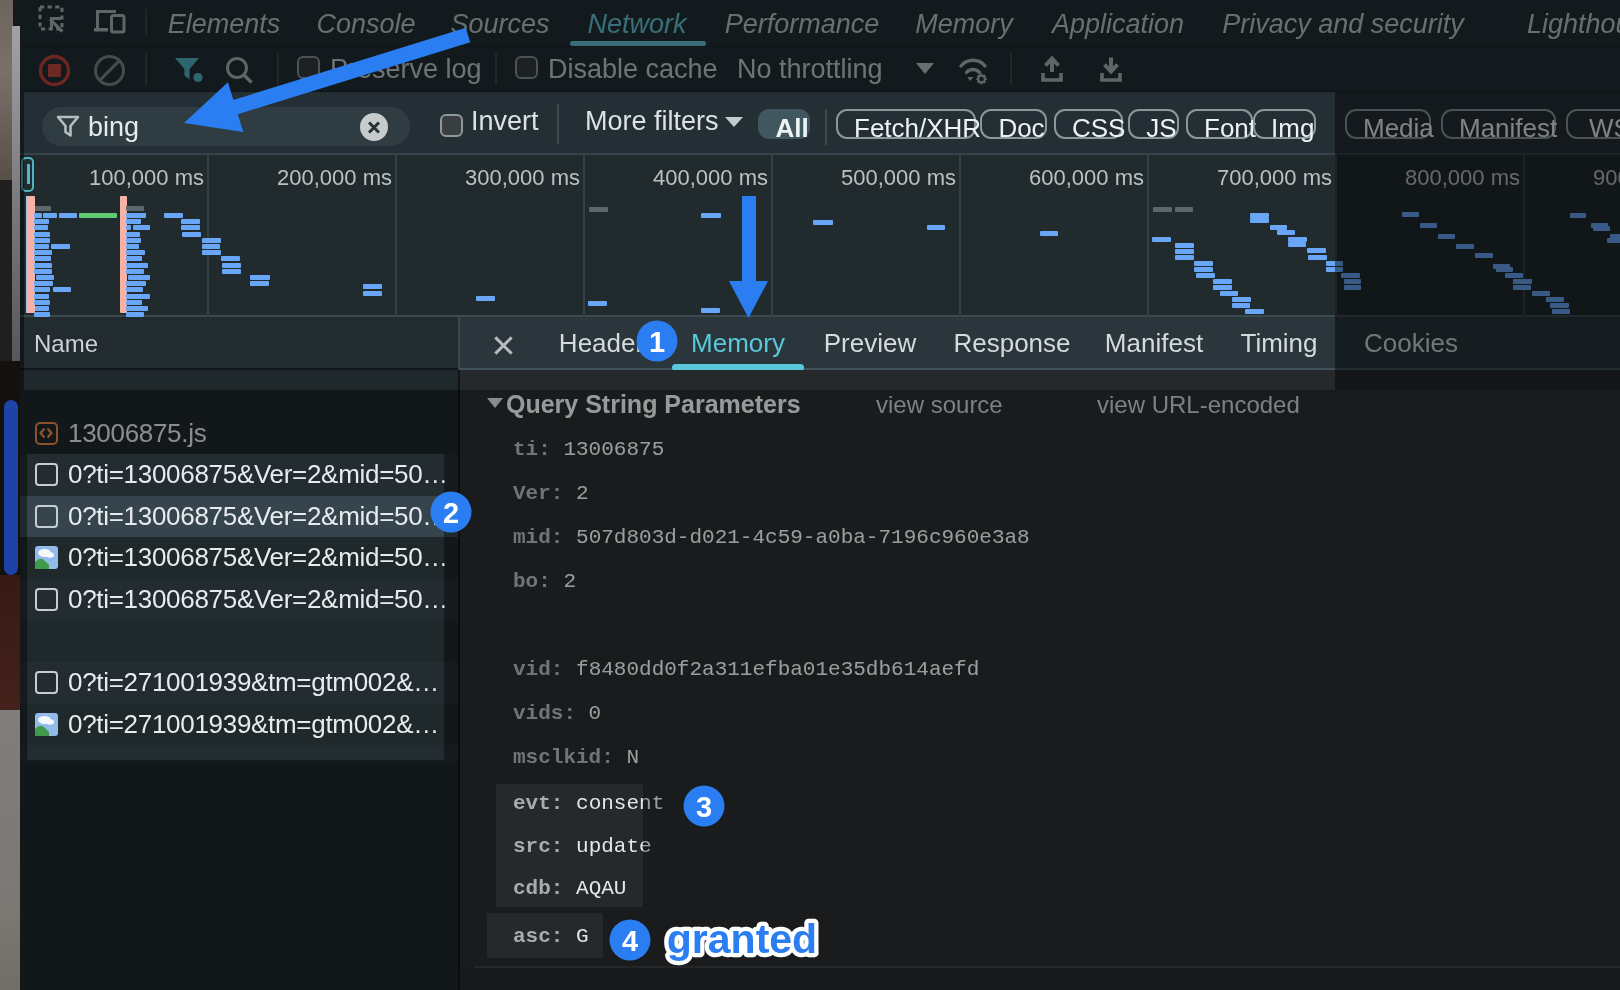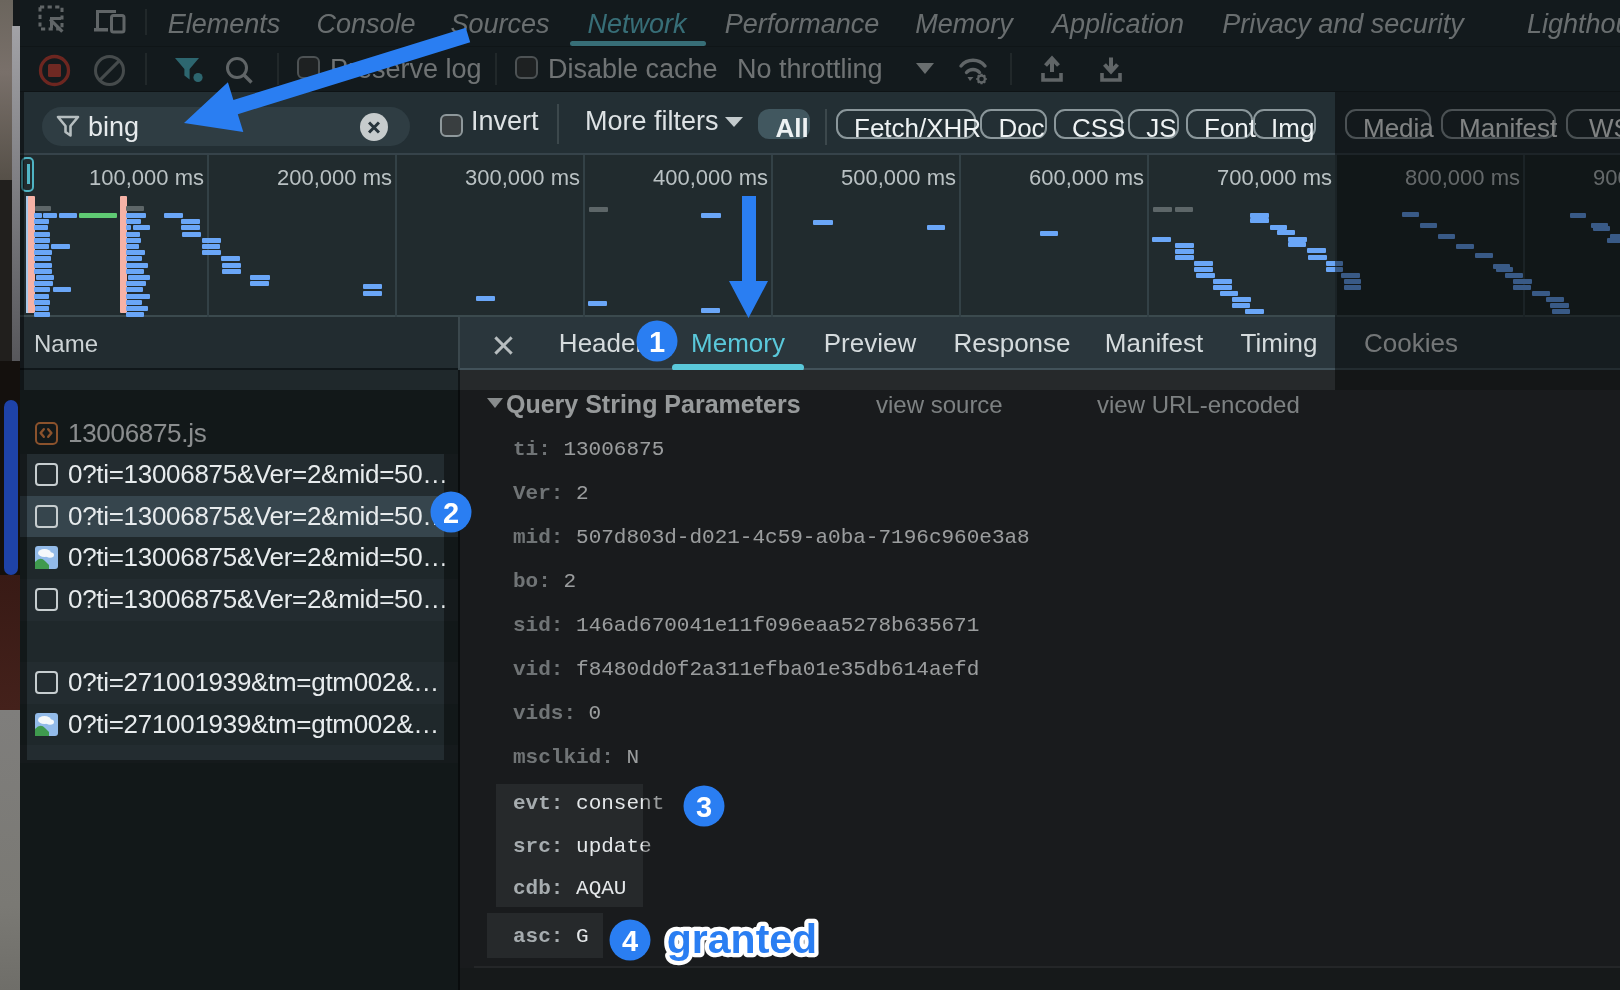--- a/index.html
+++ b/index.html
@@ -397,21 +397,20 @@
 
   <div class="rpane">
     <div class="tri"></div>
     <div class="hdrline">Query String Parameters</div>
     <div class="vlink" style="left:416px">view source</div>
     <div class="vlink" style="left:637px">view URL-encoded</div>
     <div class="prm" style="top:68px"><b>ti:</b> 13006875</div>
       <div class="prm" style="top:112px"><b>Ver:</b> 2</div>
       <div class="prm" style="top:156px"><b>mid:</b> 507d803d-d021-4c59-a0ba-7196c960e3a8</div>
       <div class="prm" style="top:200px"><b>bo:</b> 2</div>
-      <div class="prm" style="top:244px"><b>sid:</b> 146ad670041e11f096eaa5278b635671</div>
       <div class="prm" style="top:288px"><b>vid:</b> f8480dd0f2a311efba01e35db614aefd</div>
       <div class="prm" style="top:332px"><b>vids:</b> 0</div>
       <div class="prm" style="top:376px"><b>msclkid:</b> N</div>
       <div class="prm" style="top:422px"><b>evt:</b> consent</div>
       <div class="prm" style="top:465px"><b>src:</b> update</div>
       <div class="prm" style="top:507px"><b>cdb:</b> AQAU</div>
       <div class="prm" style="top:555px"><b>asc:</b> G</div>
     <div class="botline"></div>
     <div class="botarea"></div>
   </div>

